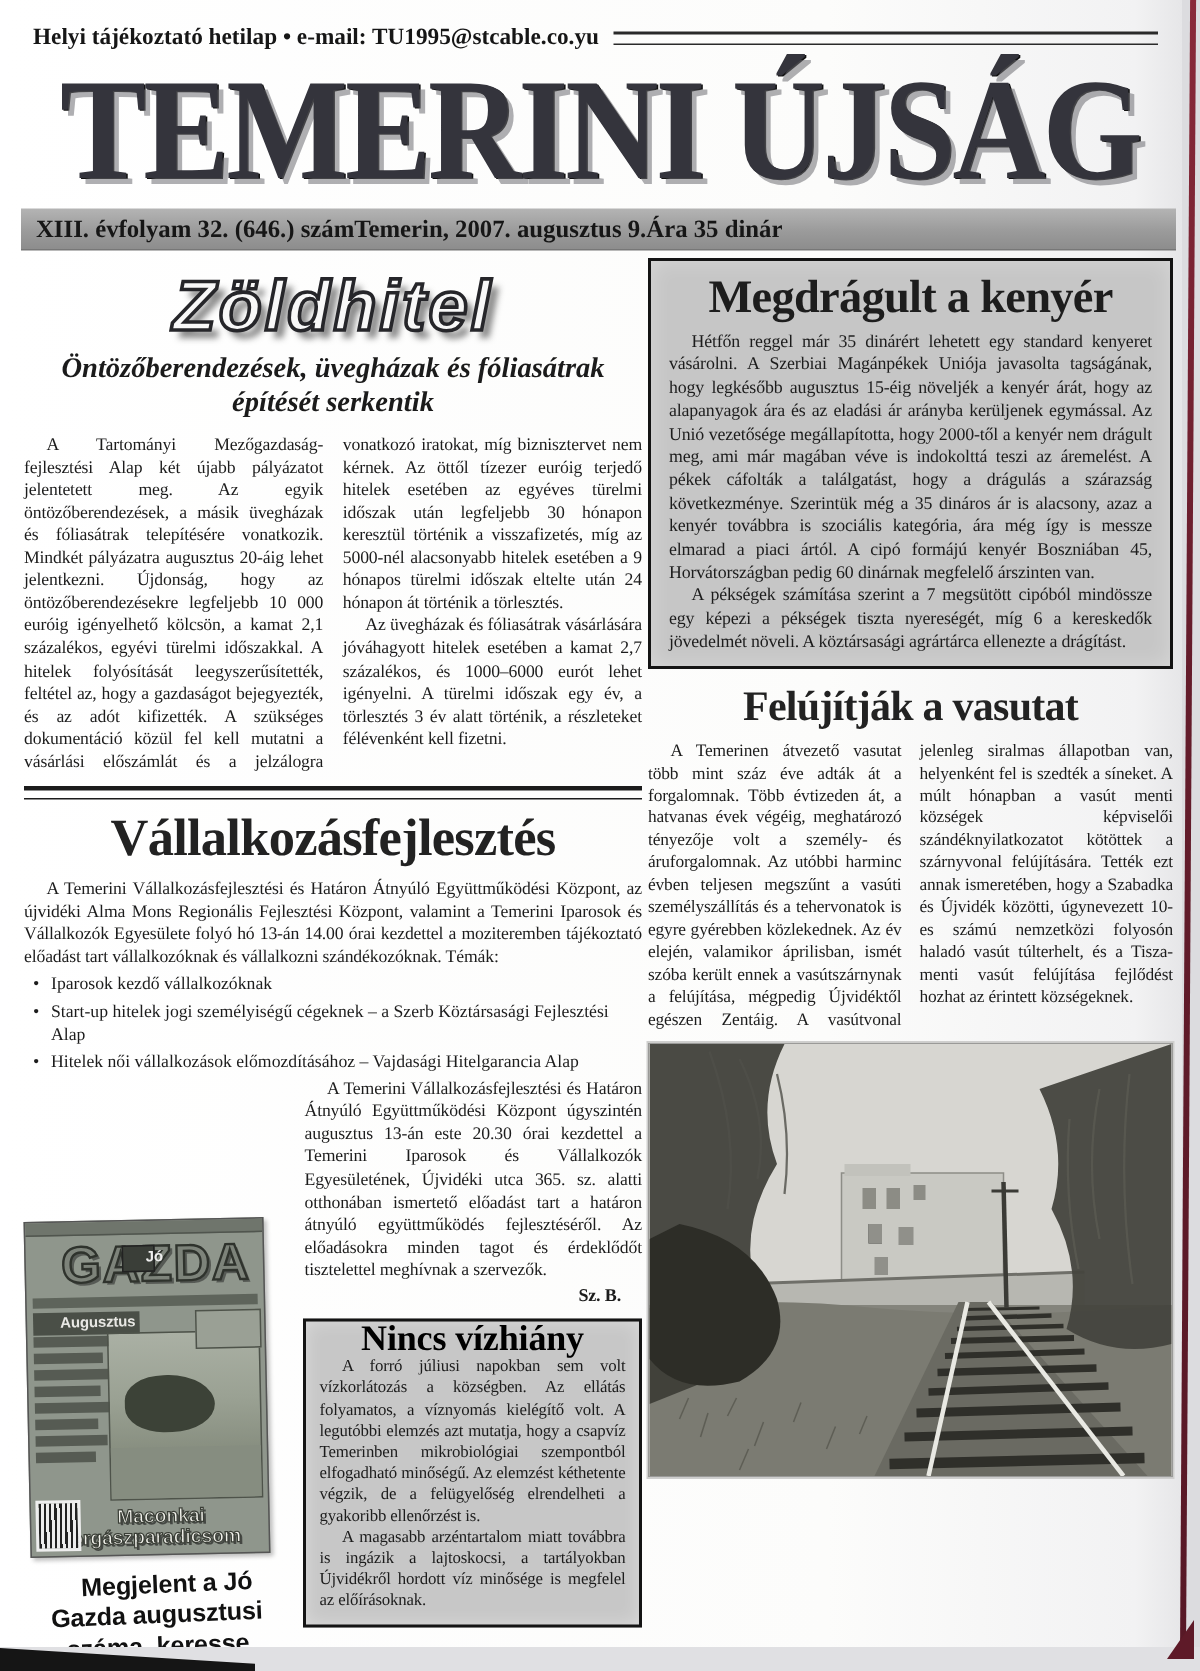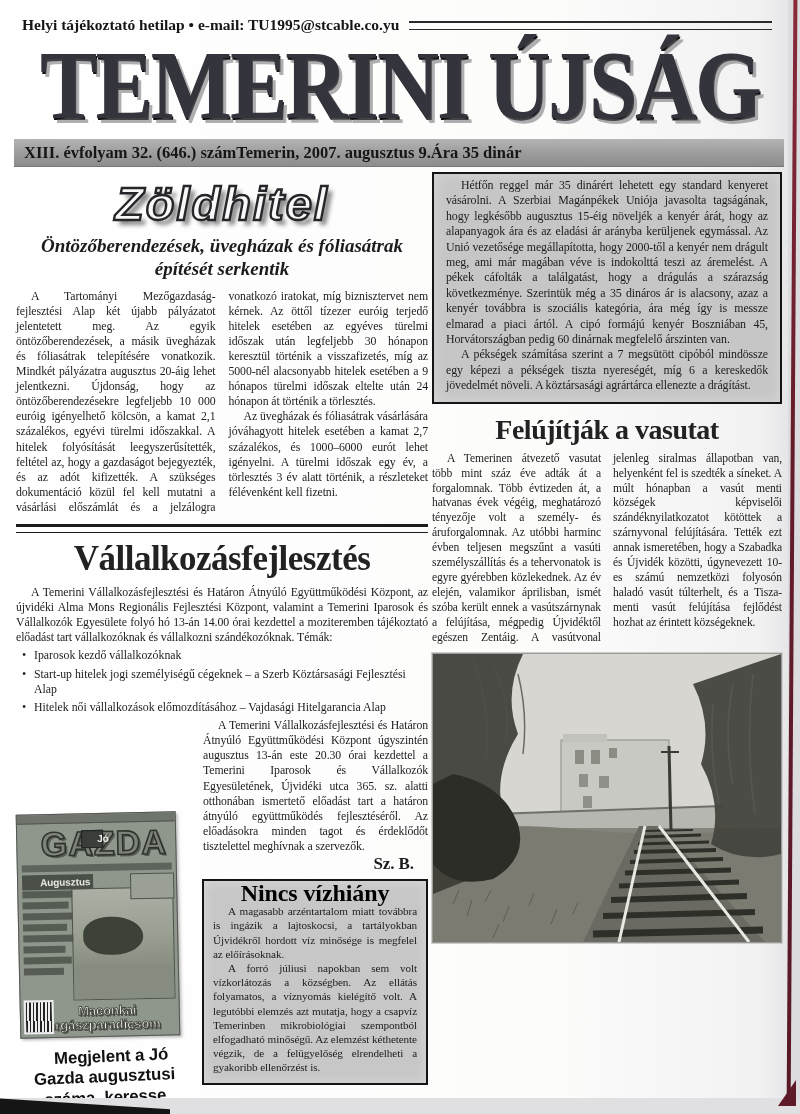--- a/index.html
+++ b/index.html
@@ -65,21 +65,21 @@
   .twocol{columns:2;column-gap:13px;}
 
   .double-rule{height:5px;border-top:3.5px solid #1c1c1c;border-bottom:1.3px solid #1c1c1c;margin:9px 0 6px 0;}
 
   
   .vf-title{text-align:center;font-size:35px;font-weight:bold;color:#222;margin:2px 0 6px 0;letter-spacing:-0.5px;}
   .vf-intro{margin-bottom:2px;}
   ul.vf-list{margin:3px 0 2px 4px;padding:0;list-style:none;}
   ul.vf-list li{font-size:11.8px;line-height:15.2px;color:#1c1c1c;padding-left:14px;position:relative;margin-bottom:3px;text-align:left;}
   ul.vf-list li::before{content:"•";position:absolute;left:2px;top:0;font-size:12px;}
-  .vf-signature{text-align:right;font-weight:bold;font-size:17px;margin:2px 14px 0 0;}
+  .vf-signature{text-align:right;font-weight:bold;font-size:12px;margin:2px 14px 0 0;}
 
   
   .gazda-float{float:left;width:178px;margin:95px 9px 0 0;}
   .gazda-cover{
     width:158px;height:222px;background:#8f968c;border:1px solid #555;
     margin-left:2px;position:relative;overflow:hidden;transform:rotate(-1.2deg);
     box-shadow:2px 2px 3px rgba(0,0,0,0.25);
   }
   .gz-topstrip{height:8px;background:#6f756c;border-bottom:1px solid #50554e;}
   .gz-logo{
@@ -205,31 +205,32 @@
             </span>
             <span class="gazda-promo" style="display:block">Megjelent a Jó Gazda augusztusi száma, keresse lapárusunknál!</span>
           </span>
           <span>A Temerini Vállalkozásfejlesztési és Határon Átnyúló Együttműködési Központ úgyszintén augusztus 13-án este 20.30 órai kezdettel a Temerini Iparosok és Vállalkozók Egyesületének, Újvidéki utca 365. sz. alatti otthonában ismertető előadást tart a határon átnyúló együttműködés fejlesztéséről. Az előadásokra minden tagot és érdeklődőt tisztelettel meghívnak a szervezők.</span>
         </p>
         <div class="vf-signature">Sz. B.</div>
 
         <div class="vh-box">
           <h3 class="vh-title">Nincs vízhiány</h3>
           <div class="body-text">
+            <p>A forró júliusi napokban sem volt vízkorlátozás a községben. Az ellátás folyamatos, a víznyomás kielégítő volt. A legutóbbi elemzés azt mutatja, hogy a csapvíz Temerinben mikrobiológiai szempontból elfogadható minőségű. Az elemzést kéthetente végzik, de a felügyelőség elrendelheti a gyakoribb ellenőrzést is.</p>
             <p>A magasabb arzéntartalom miatt továbbra is ingázik a lajtoskocsi, a tartályokban Újvidékről hordott víz minősége is megfelel az előírásoknak.</p>
-            <p>A forró júliusi napokban sem volt vízkorlátozás a községben. Az ellátás folyamatos, a víznyomás kielégítő volt. A legutóbbi elemzés azt mutatja, hogy a csapvíz Temerinben mikrobiológiai szempontból elfogadható minőségű. Az elemzést kéthetente végzik, de a felügyelőség elrendelheti a gyakoribb ellenőrzést is.</p>
           </div>
         </div>
       </div>
     </div>
   </div>
 
   <div class="col-right">
 
     <div class="kb-box">
+      <h2 class="kb-title">Megdrágult a kenyér</h2>
       <div class="body-text">
         <p>Hétfőn reggel már 35 dinárért lehetett egy standard kenyeret vásárolni. A Szerbiai Magánpékek Uniója javasolta tagságának, hogy legkésőbb augusztus 15-éig növeljék a kenyér árát, hogy az alapanyagok ára és az eladási ár arányba kerüljenek egymással. Az Unió vezetősége megállapította, hogy 2000-től a kenyér nem drágult meg, ami már magában véve is indokolttá teszi az áremelést. A pékek cáfolták a találgatást, hogy a drágulás a szárazság következménye. Szerintük még a 35 dináros ár is alacsony, azaz a kenyér továbbra is szociális kategória, ára még így is messze elmarad a piaci ártól. A cipó formájú kenyér Boszniában 45, Horvátországban pedig 60 dinárnak megfelelő árszinten van.</p>
         <p>A pékségek számítása szerint a 7 megsütött cipóból mindössze egy képezi a pékségek tiszta nyereségét, míg 6 a kereskedők jövedelmét növeli. A köztársasági agrártárca ellenezte a drágítást.</p>
       </div>
     </div>
 
     <div>
       <h2 class="rv-title">Felújítják a vasutat</h2>
       <div class="body-text rv-body">
         <p>A Temerinen átvezető vasutat több mint száz éve adták át a forgalomnak. Több évtizeden át, a hatvanas évek végéig, meghatározó tényezője volt a személy- és áruforgalomnak. Az utóbbi harminc évben teljesen megszűnt a vasúti személyszállítás és a tehervonatok is egyre gyérebben közlekednek. Az év elején, valamikor áprilisban, ismét szóba került ennek a vasútszárnynak a felújítása, mégpedig Újvidéktől egészen Zentáig. A vasútvonal jelenleg siralmas állapotban van, helyenként fel is szedték a síneket. A múlt hónapban a vasút menti községek képviselői szándéknyilatkozatot kötöttek a szárnyvonal felújítására. Tették ezt annak ismeretében, hogy a Szabadka és Újvidék közötti, úgynevezett 10-es számú nemzetközi folyosón haladó vasút túlterhelt, és a Tisza-menti vasút felújítása fejlődést hozhat az érintett községeknek.</p>

